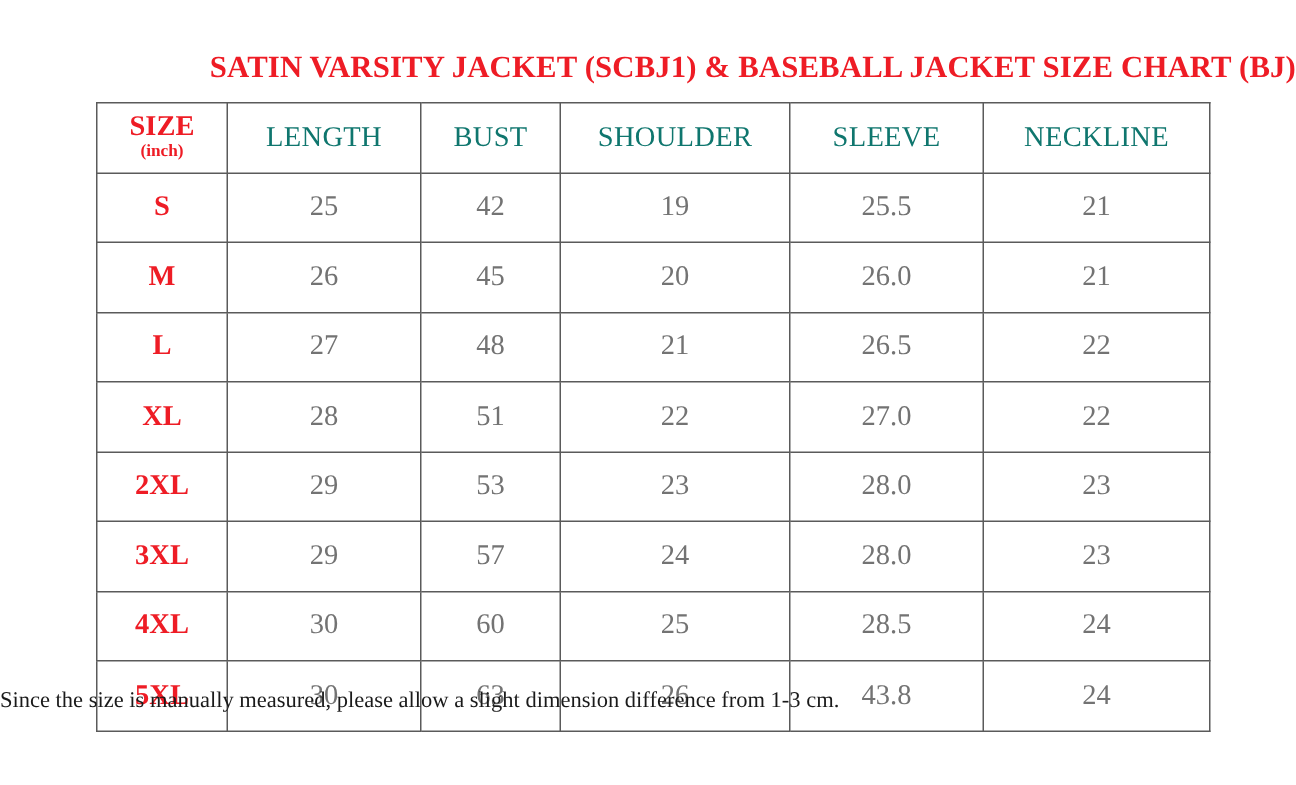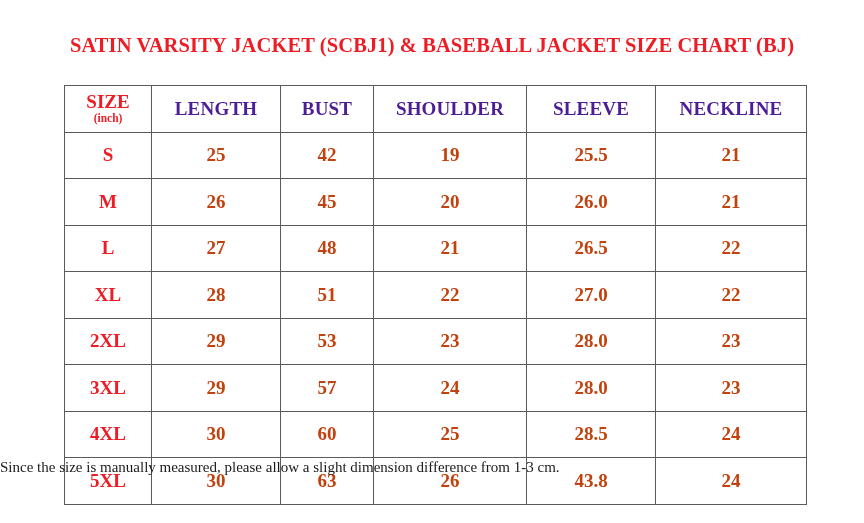--- a/index.html
+++ b/index.html
@@ -17,30 +17,30 @@
     position: relative;
     width: 864px;
     height: 523px;
     box-sizing: border-box;
   }
   .title {
     position: absolute;
     top: 34px;
     left: 0;
     width: 864px;
-    text-align: center;
+    text-align: right;
     font-family: "Liberation Serif", serif;
     font-weight: bold;
     font-size: 20.5px;
     color: #ee1c25;
     letter-spacing: 0.1px;
   }
   .table-wrap {
     position: absolute;
-    top: 85px;
+    top: 68px;
     left: 64px;
     width: 736px;
   }
   table.size-chart {
     border-collapse: collapse;
     width: 736px;
     table-layout: fixed;
   }
   table.size-chart th,
   table.size-chart td {
@@ -70,34 +70,34 @@
     line-height: 1.05;
   }
   .hdr-size-sub {
     display: block;
     font-weight: bold;
     font-size: 11.5px;
     color: #ee1c25;
     line-height: 1.1;
   }
   .hdr-blue {
-    font-weight: bold;
-    font-size: 19px;
-    color: #4c1d95;
+    font-weight: normal;
+    font-size: 19px;
+    color: #0f766e;
     letter-spacing: 0.2px;
   }
   td.size-cell {
     font-weight: bold;
     font-size: 19px;
     color: #ee1c25;
   }
   td.val-cell {
     font-size: 19px;
-    color: #c2410c;
-    font-weight: bold;
+    color: #737373;
+    font-weight: normal;
   }
   .footnote {
     position: absolute;
     top: 459px;
     left: 0;
     width: 864px;
     text-align: left;
     font-family: "Liberation Serif", serif;
     font-size: 15px;
     color: #1a1a1a;

